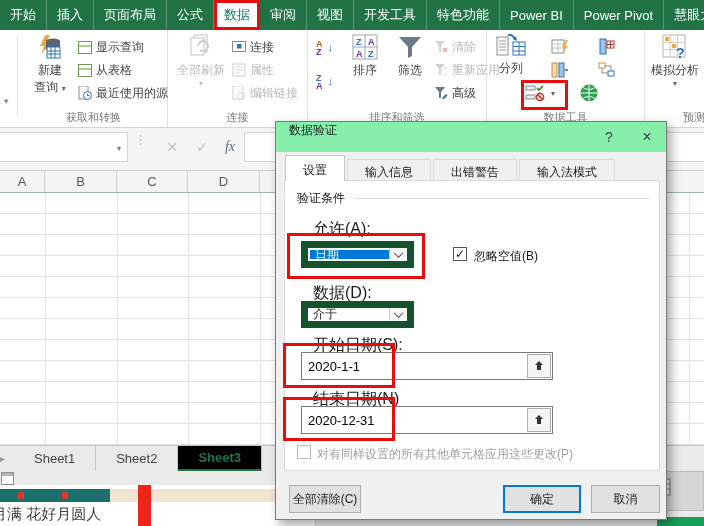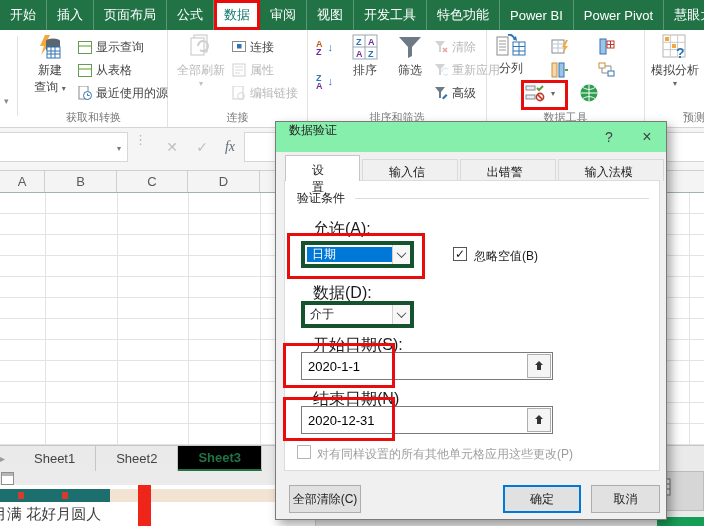--- a/index.html
+++ b/index.html
@@ -91,31 +91,31 @@
   .dialog { position:absolute; left:275px; top:121px; width:392px; height:399px;
     background:#f0f0f0; border:1px solid #7a7a7a; box-shadow:4px 5px 10px rgba(0,0,0,.35);
     z-index:10; font-size:12px; color:#1a1a1a; }
   .dtitle { position:absolute; left:0; top:0; width:100%; height:30px; background:#86efac;
     display:flex; align-items:flex-start; }
   .dtitle .t { margin-left:13px; font-size:12px; color:#222; }
   .dctrl { position:absolute; top:0; height:29px; width:34px; display:flex; align-items:center;
     justify-content:center; color:#444; font-size:14px; }
   .dhelp { right:40px; } .dclose { right:2px; font-size:16px; }
   .dtabs { position:absolute; left:9px; top:34px; display:flex; align-items:flex-end; height:25px; }
-  .dtab { border:1px solid #d9d9d9; border-bottom:none; background:#f0f0f0; padding:4px 26px 3px;
+  .dtab { border:1px solid #d9d9d9; border-bottom:none; background:#f0f0f0; padding:4px 17px 3px;
     margin-right:2px; height:22px; }
   .dtab.active { background:#fff; height:26px; padding-top:6px; position:relative; z-index:2;
     border-color:#c6c6c6; }
   .dpage { position:absolute; left:8px; top:58px; width:376px; height:291px; background:#fff;
     border:1px solid #dcdcdc; }
   .grouplbl { position:absolute; left:12px; top:9px; }
   .groupline { position:absolute; left:70px; right:10px; top:17px; height:1px; background:#dcdcdc; }
   .flabel { position:absolute; left:28px; font-size:16px; color:#1a1a1a; }
   .combo { position:absolute; left:16px; width:113px; height:27px; background:#fff;
-    border:4px solid #14532d; display:flex; }
+    border:7px solid #14532d; display:flex; }
   .combo .val { flex:1; display:flex; align-items:center; padding-left:5px; }
   .combo.selblue .val { background:#0078d7; color:#fff; margin:2px 0 2px 2px; }
   .combo .dd { width:18px; display:flex; align-items:center; justify-content:center; background:#f7f7f7;
     border-left:1px solid #d0d0d0; }
   .chev { width:7px; height:7px; border-right:1.5px solid #555; border-bottom:1.5px solid #555;
     transform:rotate(45deg) translate(-1px,-1px); }
   .dinput { position:absolute; left:16px; width:252px; height:28px; border:1px solid #7a7a7a;
     background:#fff; }
   .dinput input { position:absolute; left:0; top:0; width:224px; height:26px; border:none;
     outline:none; font-size:13px; padding-left:6px; font-family:inherit; background:transparent; }

